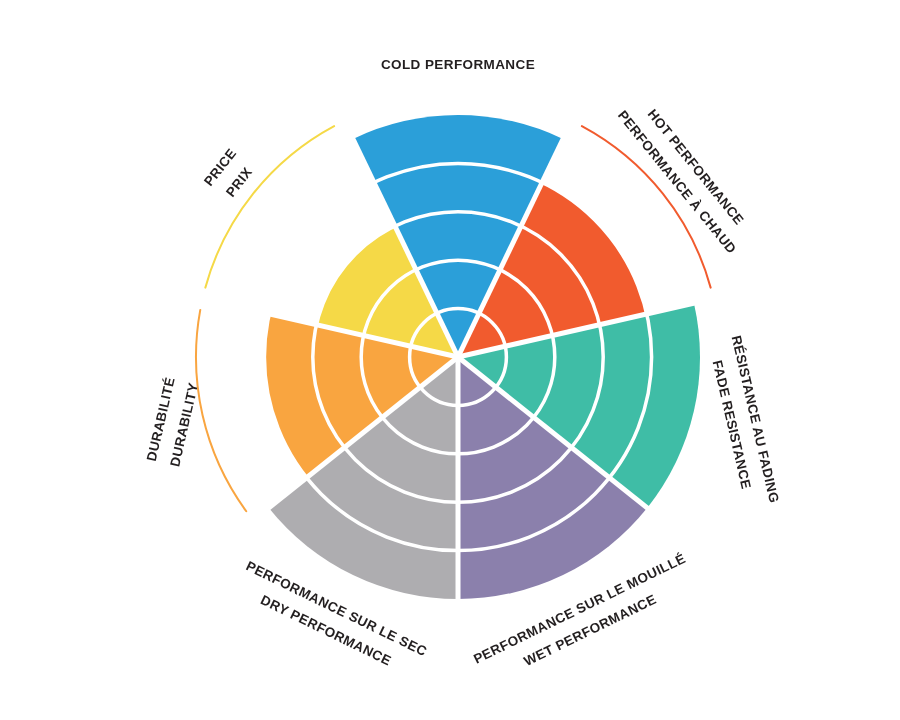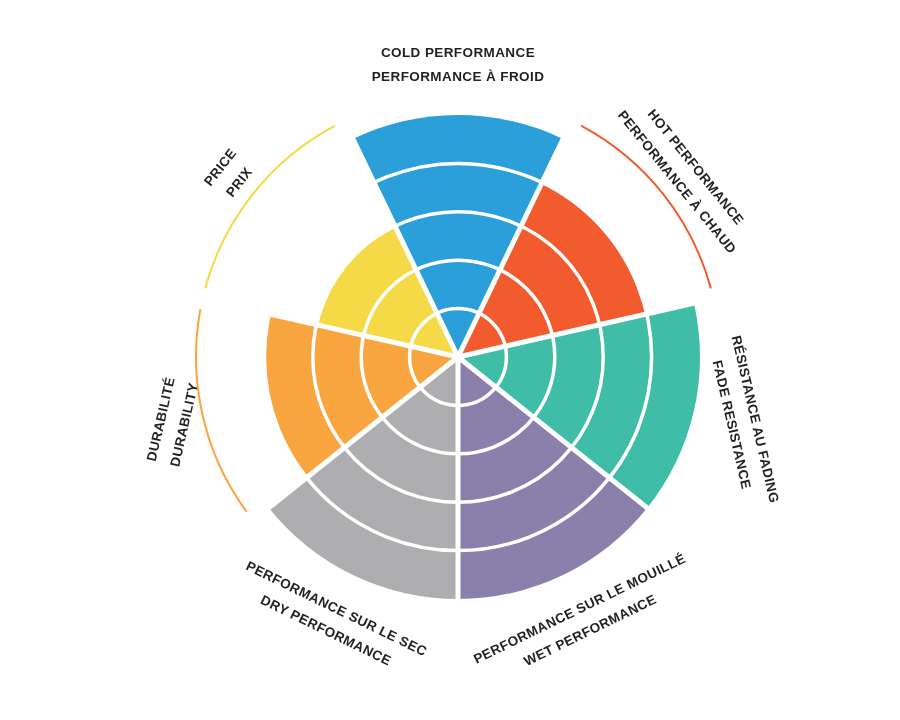--- a/index.html
+++ b/index.html
@@ -49,21 +49,20 @@
       <line x1="458" y1="357" x2="458.02" y2="602.00" stroke="#ffffff" stroke-width="5"></line>
       <line x1="458" y1="357" x2="266.46" y2="509.76" stroke="#ffffff" stroke-width="5"></line>
       <line x1="458" y1="357" x2="219.14" y2="302.49" stroke="#ffffff" stroke-width="5"></line>
       <path d="M 581.87 126.13 A 262 262 0 0 1 710.65 287.62" fill="none" stroke="#f15b2e" stroke-width="2" stroke-linecap="round"></path>
       <path d="M 246.24 511.27 A 262 262 0 0 1 200.27 309.91" fill="none" stroke="#f9a540" stroke-width="2" stroke-linecap="round"></path>
       <path d="M 205.35 287.62 A 262 262 0 0 1 334.13 126.13" fill="none" stroke="#f5d947" stroke-width="2" stroke-linecap="round"></path>
     </svg>
   <div id="labels">
       <div class="seg-label" style="left: 458px; top: 65px; transform: translate(-50%, -50%) rotate(0deg);">
         <div>COLD PERFORMANCE</div>
-        <div>PERFORMANCE À FROID</div>
       </div>
       <div class="seg-label" style="left: 686.3px; top: 174.9px; transform: translate(-50%, -50%) rotate(51deg);">
         <div>HOT PERFORMANCE</div>
         <div>PERFORMANCE À CHAUD</div>
       </div>
       <div class="seg-label" style="left: 742.7px; top: 422px; transform: translate(-50%, -50%) rotate(77deg);">
         <div>RÉSISTANCE AU FADING</div>
         <div>FADE RESISTANCE</div>
       </div>
       <div class="seg-label" style="left: 584.7px; top: 620.1px; transform: translate(-50%, -50%) rotate(-26deg);">

